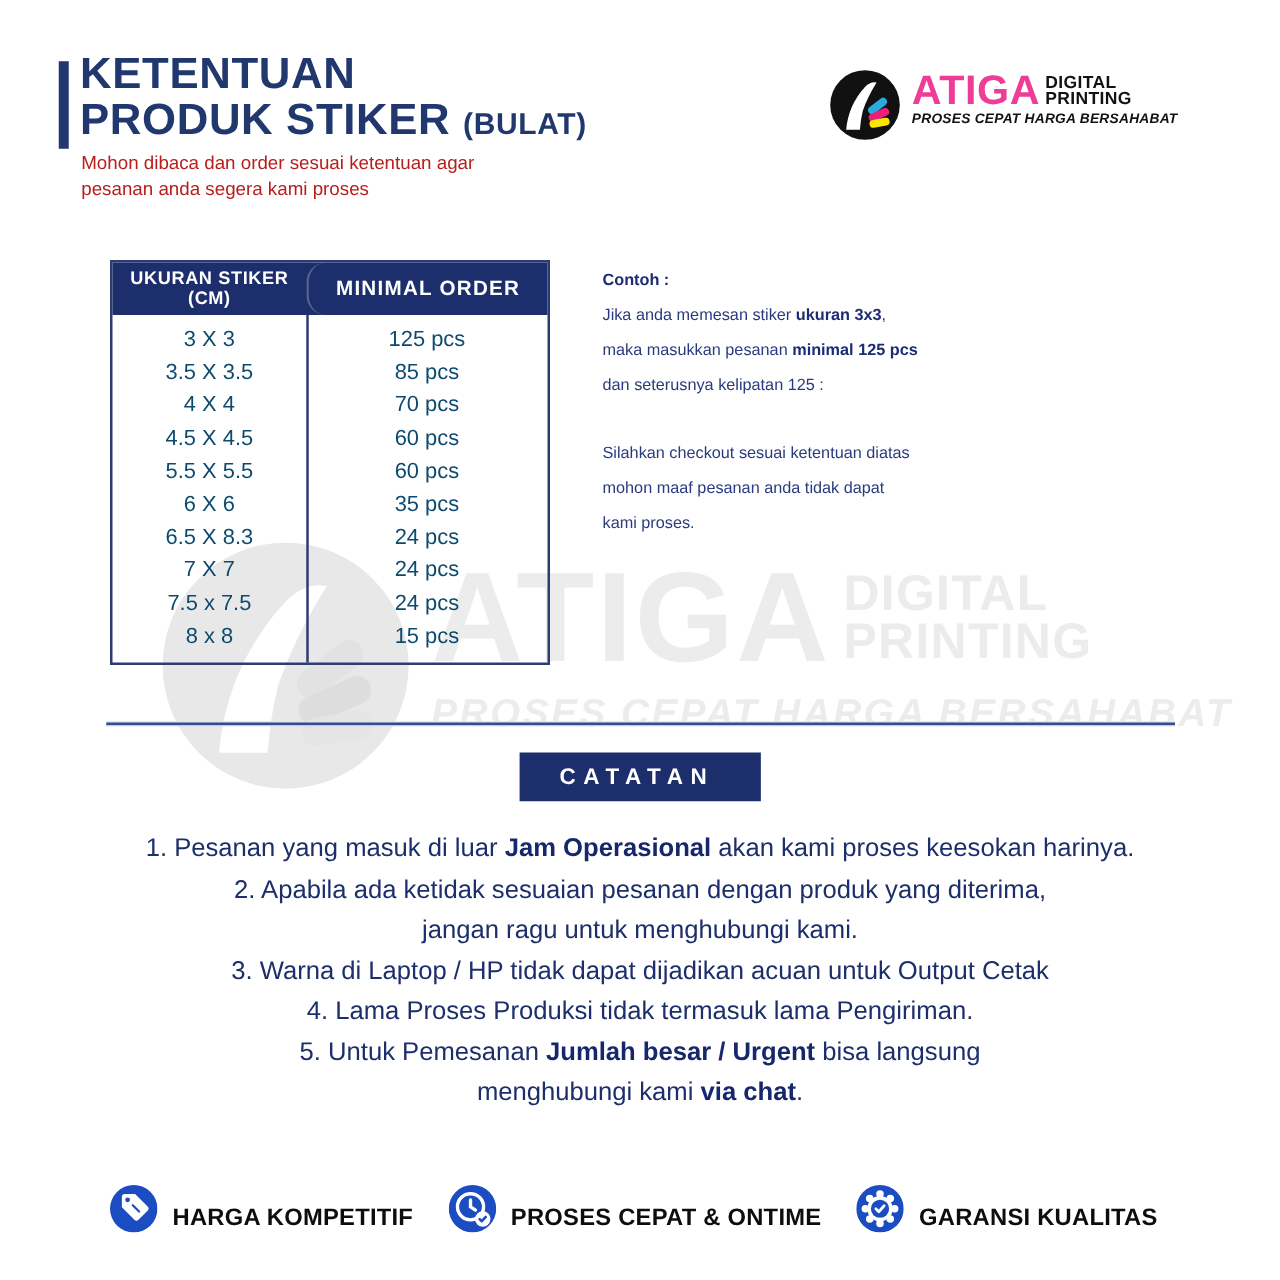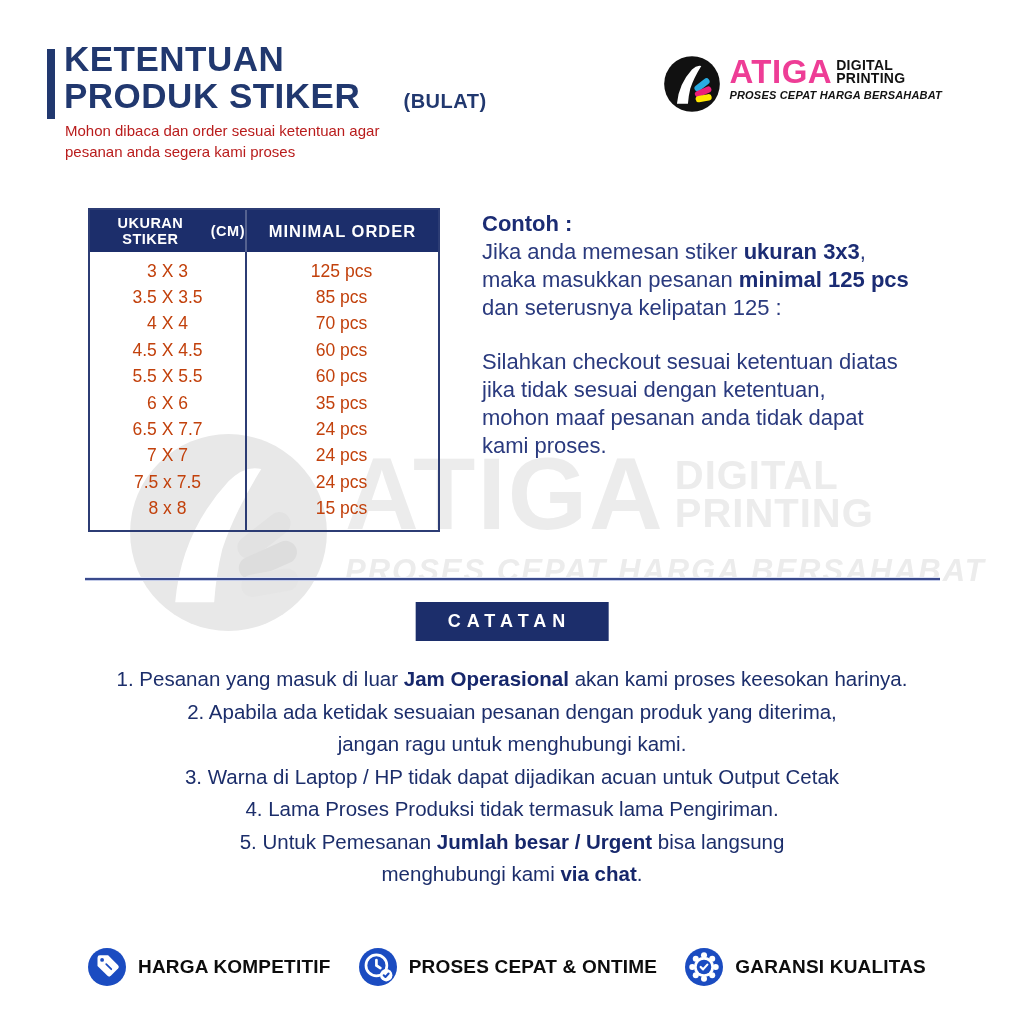--- a/index.html
+++ b/index.html
@@ -16,66 +16,66 @@
   .wm-row{display:flex;align-items:flex-start;}
   .wm-brand{font-size:102px;font-weight:800;line-height:0.95;letter-spacing:2px;}
   .wm-words{display:flex;flex-direction:column;margin-left:10px;margin-top:10px;
     font-size:40px;font-weight:800;line-height:0.95;letter-spacing:1px;}
   .wm-tagline{font-size:31px;font-weight:800;font-style:italic;letter-spacing:2px;margin-top:10px;color:#ececec;}
 
   
   .accent-bar{position:absolute;left:47px;top:49px;width:8px;height:70px;background:#21386F;}
   .title-block{position:absolute;left:64px;top:40px;color:#21386F;}
   .title-line{font-size:35px;font-weight:800;line-height:37px;letter-spacing:0.5px;}
-  .title-suffix{font-size:20px;font-weight:800;letter-spacing:0.5px;margin-left:33px;}
+  .title-suffix{font-size:24px;font-weight:800;letter-spacing:0.5px;}
   .subtitle{position:absolute;left:65px;top:120px;color:#b91c1c;font-size:15px;line-height:21px;}
 
   
   .logo{position:absolute;top:55px;right:82px;display:flex;align-items:flex-start;}
   .logo-circle{width:58px;height:58px;flex:0 0 auto;}
   .logo-text{margin-left:8px;margin-top:3px;}
   .logo-row{display:flex;align-items:flex-start;}
   .logo-brand{color:#EE3D96;font-size:33px;font-weight:800;line-height:0.85;letter-spacing:0.5px;}
   .logo-words{display:flex;flex-direction:column;color:#121212;font-size:14px;font-weight:800;line-height:0.95;margin-left:4px;margin-top:1px;letter-spacing:0.3px;}
   .logo-tagline{color:#121212;font-size:11px;font-weight:700;font-style:italic;margin-top:3px;letter-spacing:0.2px;white-space:nowrap;}
 
   
   .size-table{position:absolute;left:88px;top:208px;width:352px;border:2px solid #2C3C74;box-sizing:border-box;background:transparent;}
   .thead{display:grid;grid-template-columns:155px 1fr;background:#1C2E6B;color:#ffffff;height:42px;}
-  .th{display:flex;flex-direction:row;align-items:center;justify-content:center;text-align:center;font-weight:700;}
+  .th{display:flex;flex-direction:column;align-items:center;justify-content:center;text-align:center;font-weight:700;border-radius:16px;}
   .th1{font-size:14.5px;line-height:16px;letter-spacing:0.5px;}
   .th2{font-size:16.5px;letter-spacing:1px;border-left:2px solid rgba(255,255,255,0.25);}
   .tbody{padding:6px 0 8px 0;}
   .trow{display:grid;grid-template-columns:155px 1fr;height:26.4px;}
-  .tcell{display:flex;align-items:center;justify-content:center;color:#c2410c;font-size:17.5px;}
+  .tcell{display:flex;align-items:center;justify-content:center;color:#0c4a6e;font-size:17.5px;}
   .tcell.c2{border-left:0;}
   .col-divider{position:absolute;top:42px;bottom:0;left:155px;width:2px;background:#2C3C74;}
 
   
-  .example{position:absolute;left:482px;top:210px;color:#2A3A7E;font-size:22px;line-height:28px;}
+  .example{position:absolute;left:482px;top:210px;color:#2A3A7E;font-size:13px;line-height:28px;}
   .example b{color:#1B2C74;}
   .ex-heading{font-weight:700;color:#1B2C74;}
   .ex-seq{margin-top:26px;}
   .ex-closing{margin-top:26px;}
 
   
   .divider{position:absolute;left:85px;right:84px;top:578px;height:2px;background:#3A4A8C;box-shadow:0 1px 0 #c3cbe8, 0 -1px 0 #dfe4f4;}
   .catatan-badge{position:absolute;top:602px;left:50%;transform:translateX(-50%);
     background:#1C2E6B;color:#ffffff;font-size:18px;font-weight:700;letter-spacing:6px;
     padding:9px 37px 9px 32px;}
 
   
   .notes{position:absolute;left:40px;right:40px;top:663px;text-align:center;color:#1C2E6B;
     font-size:20.5px;line-height:32.5px;}
   .note-line{white-space:nowrap;}
   .note-line b{color:#16276B;text-align:right;}
 
   
   .features{position:absolute;left:88px;right:98px;top:948px;display:flex;justify-content:space-between;align-items:center;}
-  .feature{display:flex;align-items:center;}
+  .feature{display:flex;align-items:flex-end;}
   .feature-icon{width:38px;height:38px;flex:0 0 auto;}
   .feature-label{margin-left:12px;color:#0D0D0D;font-size:19px;font-weight:700;letter-spacing:0.2px;white-space:nowrap;}
 </style>
 </head>
 <body>
 
 <div class="watermark">
   <svg class="wm-circle" viewBox="0 0 100 100">
     <circle cx="50" cy="50" r="48" fill="#e8e8e8"></circle>
     <path d="M24 84 Q27 50 50 25 Q58 17 66 19 Q53 40 47 58 Q44 70 43 84 Z" fill="#ffffff"></path>
@@ -157,21 +157,21 @@
       </div>
       <div class="trow">
         <div class="tcell c1">5.5 X 5.5</div>
         <div class="tcell c2">60 pcs</div>
       </div>
       <div class="trow">
         <div class="tcell c1">6 X 6</div>
         <div class="tcell c2">35 pcs</div>
       </div>
       <div class="trow">
-        <div class="tcell c1">6.5 X 7.7</div>
+        <div class="tcell c1">6.5 X 8.3</div>
         <div class="tcell c2">24 pcs</div>
       </div>
       <div class="trow">
         <div class="tcell c1">7 X 7</div>
         <div class="tcell c2">24 pcs</div>
       </div>
       <div class="trow">
         <div class="tcell c1">7.5 x 7.5</div>
         <div class="tcell c2">24 pcs</div>
       </div>
@@ -183,21 +183,20 @@
   <div class="col-divider"></div>
 </div>
 
 <div class="example layer">
   <div class="ex-heading">Contoh :</div>
   <div><span>Jika anda memesan stiker </span><b>ukuran 3x3</b><span>,</span></div>
   <div><span>maka masukkan pesanan </span><b>minimal 125 pcs</b></div>
   <div>dan seterusnya kelipatan 125 :</div>
   <div class="ex-closing">
     <div>Silahkan checkout sesuai ketentuan diatas</div>
-    <div>jika tidak sesuai dengan ketentuan,</div>
     <div>mohon maaf pesanan anda tidak dapat</div>
     <div>kami proses.</div>
   </div>
 </div>
 
 <div class="divider layer"></div>
 <div class="catatan-badge layer">CATATAN</div>
 
 <div class="notes layer">
   <div class="note-line"><span>1. Pesanan yang masuk di luar </span><b>Jam Operasional</b><span> akan kami proses keesokan harinya.</span></div>

